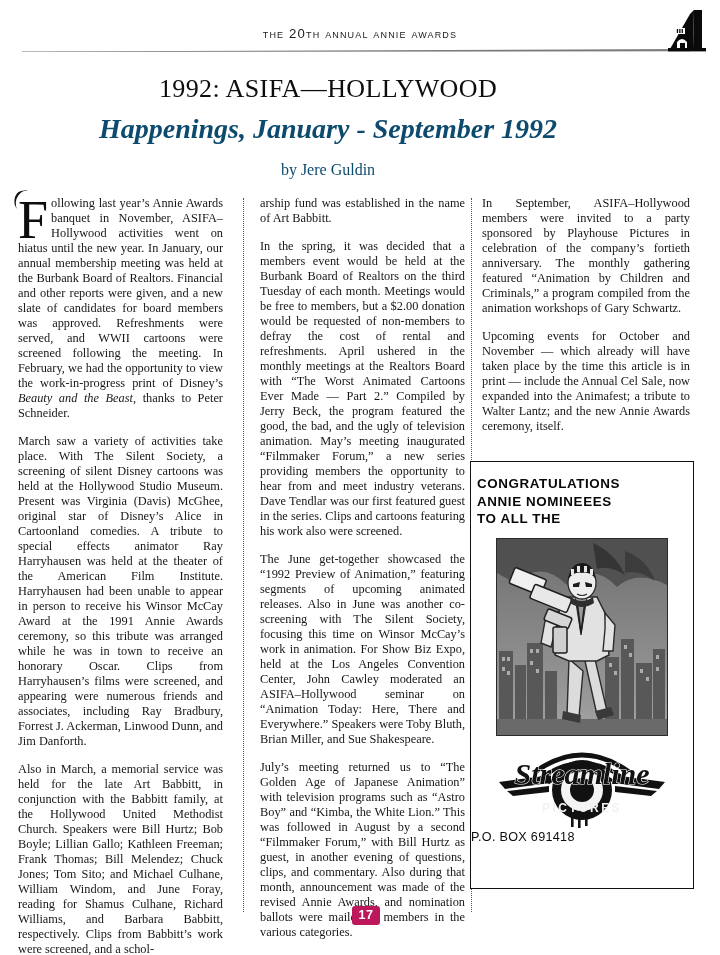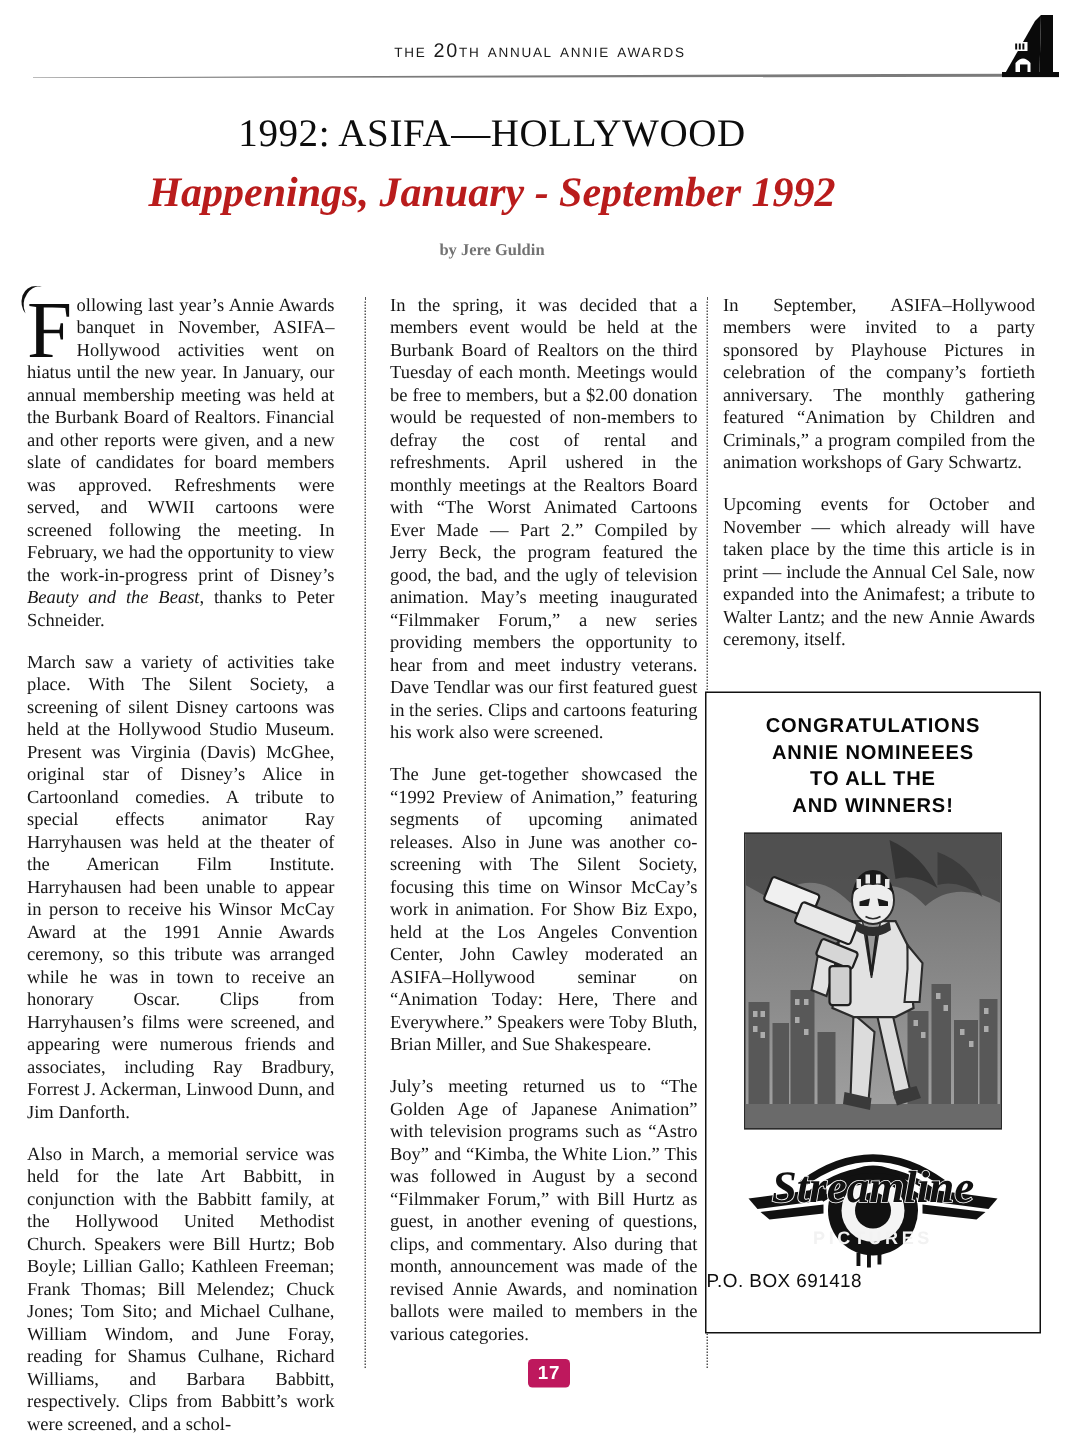--- a/index.html
+++ b/index.html
@@ -61,29 +61,28 @@
     letter-spacing: 0.4px;
     color: #0d0d0d;
     line-height: 1.15;
   }
   .title-sub {
     font-family: "Liberation Serif", serif;
     font-style: italic;
     font-weight: bold;
     font-size: 28px;
     margin-top: 9px;
-    color: #b91c1c;
+    color: #0c4a6e;
     line-height: 1.15;
   }
   .byline {
     font-family: "Liberation Serif", serif;
-    font-size: 11px;
+    font-size: 16px;
     margin-top: 16px;
-    color: #737373;
-    font-weight: bold;
+    color: #0c4a6e;
   }
 
   
   .columns {
     position: absolute;
     left: 18px; top: 196px;
     width: 690px;
     height: 720px;
   }
   .col {
@@ -137,21 +136,21 @@
     left: 470px; top: 461px;
     width: 224px;
     height: 428px;
     border: 1.6px solid #111;
     background: #fff;
     box-sizing: border-box;
     overflow: hidden;
   }
   .ad-headline {
     margin: 13px 6px 0 6px;
-    text-align: center;
+    text-align: left;
     font-family: "Liberation Sans", sans-serif;
     font-weight: bold;
     font-size: 13.4px;
     letter-spacing: 0.6px;
     line-height: 17.5px;
     color: #080808;
   }
   .ad-art {
     margin: 10px auto 0 auto;
     width: 170px;
@@ -239,38 +238,38 @@
 
   <div class="col" id="col1">
     <p class="drop-wrap"><svg class="dropcap-swash" viewBox="0 0 22 26">
           <path d="M18,3 Q8,1 5,9 Q3,16 7,21 Q4,14 8,8 Q12,2 18,3 Z" fill="#111"></path>
         </svg><span class="dropcap">F</span><span>ollowing last year’s Annie Awards banquet in November, ASIFA–Hollywood activities went on hiatus until the new year. In January, our annual membership meeting was held at the Burbank Board of Realtors. Financial and other reports were given, and a new slate of candidates for board members was approved. Refreshments were served, and WWII cartoons were screened following the meeting. In February, we had the opportunity to view the work-in-progress print of Disney’s </span><em>Beauty and the Beast</em><span>, thanks to Peter Schneider.</span></p>
     <p>March saw a variety of activities take place. With The Silent Society, a screening of silent Disney cartoons was held at the Hollywood Studio Museum. Present was Virginia (Davis) McGhee, original star of Disney’s Alice in Cartoonland comedies. A tribute to special effects animator Ray Harryhausen was held at the theater of the American Film Institute. Harryhausen had been unable to appear in person to receive his Winsor McCay Award at the 1991 Annie Awards ceremony, so this tribute was arranged while he was in town to receive an honorary Oscar. Clips from Harryhausen’s films were screened, and appearing were numerous friends and associates, including Ray Bradbury, Forrest J. Ackerman, Linwood Dunn, and Jim Danforth.</p>
     <p>Also in March, a memorial service was held for the late Art Babbitt, in conjunction with the Babbitt family, at the Hollywood United Methodist Church. Speakers were Bill Hurtz; Bob Boyle; Lillian Gallo; Kathleen Freeman; Frank Thomas; Bill Melendez; Chuck Jones; Tom Sito; and Michael Culhane, William Windom, and June Foray, reading for Shamus Culhane, Richard Williams, and Barbara Babbitt, respectively. Clips from Babbitt’s work were screened, and a schol-</p>
   </div>
 
   <div class="col" id="col2">
+    <p>arship fund was established in the name of Art Babbitt.</p>
     <p>In the spring, it was decided that a members event would be held at the Burbank Board of Realtors on the third Tuesday of each month. Meetings would be free to members, but a $2.00 donation would be requested of non-members to defray the cost of rental and refreshments. April ushered in the monthly meetings at the Realtors Board with “The Worst Animated Cartoons Ever Made — Part 2.” Compiled by Jerry Beck, the program featured the good, the bad, and the ugly of television animation. May’s meeting inaugurated “Filmmaker Forum,” a new series providing members the opportunity to hear from and meet industry veterans. Dave Tendlar was our first featured guest in the series. Clips and cartoons featuring his work also were screened.</p>
     <p>The June get-together showcased the “1992 Preview of Animation,” featuring segments of upcoming animated releases. Also in June was another co-screening with The Silent Society, focusing this time on Winsor McCay’s work in animation. For Show Biz Expo, held at the Los Angeles Convention Center, John Cawley moderated an ASIFA–Hollywood seminar on “Animation Today: Here, There and Everywhere.” Speakers were Toby Bluth, Brian Miller, and Sue Shakespeare.</p>
     <p>July’s meeting returned us to “The Golden Age of Japanese Animation” with television programs such as “Astro Boy” and “Kimba, the White Lion.” This was followed in August by a second “Filmmaker Forum,” with Bill Hurtz as guest, in another evening of questions, clips, and commentary. Also during that month, announcement was made of the revised Annie Awards, and nomination ballots were mailed to members in the various categories.</p>
   </div>
 
   <div class="col" id="col3">
     <p>In September, ASIFA–Hollywood members were invited to a party sponsored by Playhouse Pictures in celebration of the company’s fortieth anniversary. The monthly gathering featured “Animation by Children and Criminals,” a program compiled from the animation workshops of Gary Schwartz.</p>
     <p>Upcoming events for October and November — which already will have taken place by the time this article is in print — include the Annual Cel Sale, now expanded into the Animafest; a tribute to Walter Lantz; and the new Annie Awards ceremony, itself.</p>
   </div>
 </div>
 
 <div class="ad-box">
 
   <div class="ad-headline">
     <div>CONGRATULATIONS</div>
     <div>ANNIE   NOMINEEES</div>
     <div>TO ALL THE</div>
-    <div>AND WINNERS!</div>
   </div>
 
   <div class="ad-art">
     <svg viewBox="0 0 170 196" width="170" height="196">
       <defs>
         <linearGradient id="skyg" x1="0" y1="0" x2="0" y2="1">
           <stop offset="0%" stop-color="#6f6f6f"></stop>
           <stop offset="60%" stop-color="#8d8d8d"></stop>
           <stop offset="100%" stop-color="#a3a3a3"></stop>
         </linearGradient>

